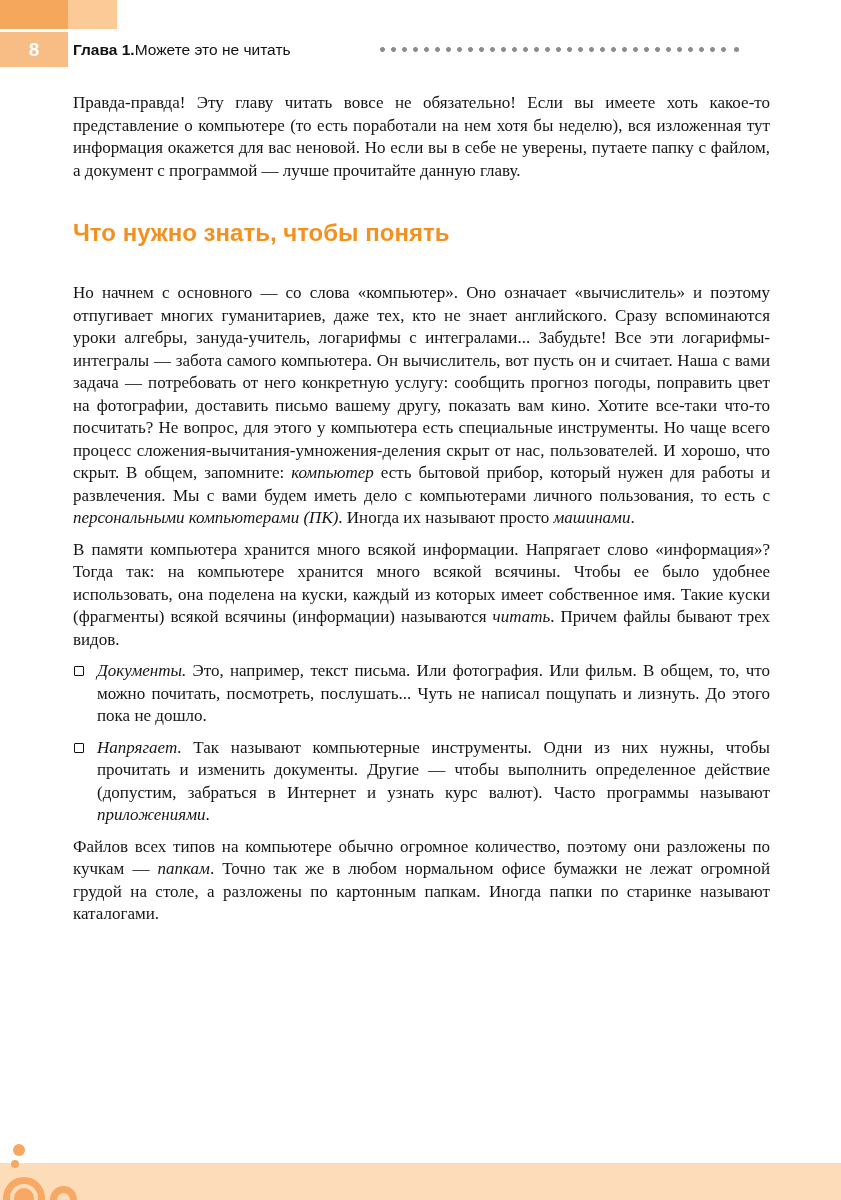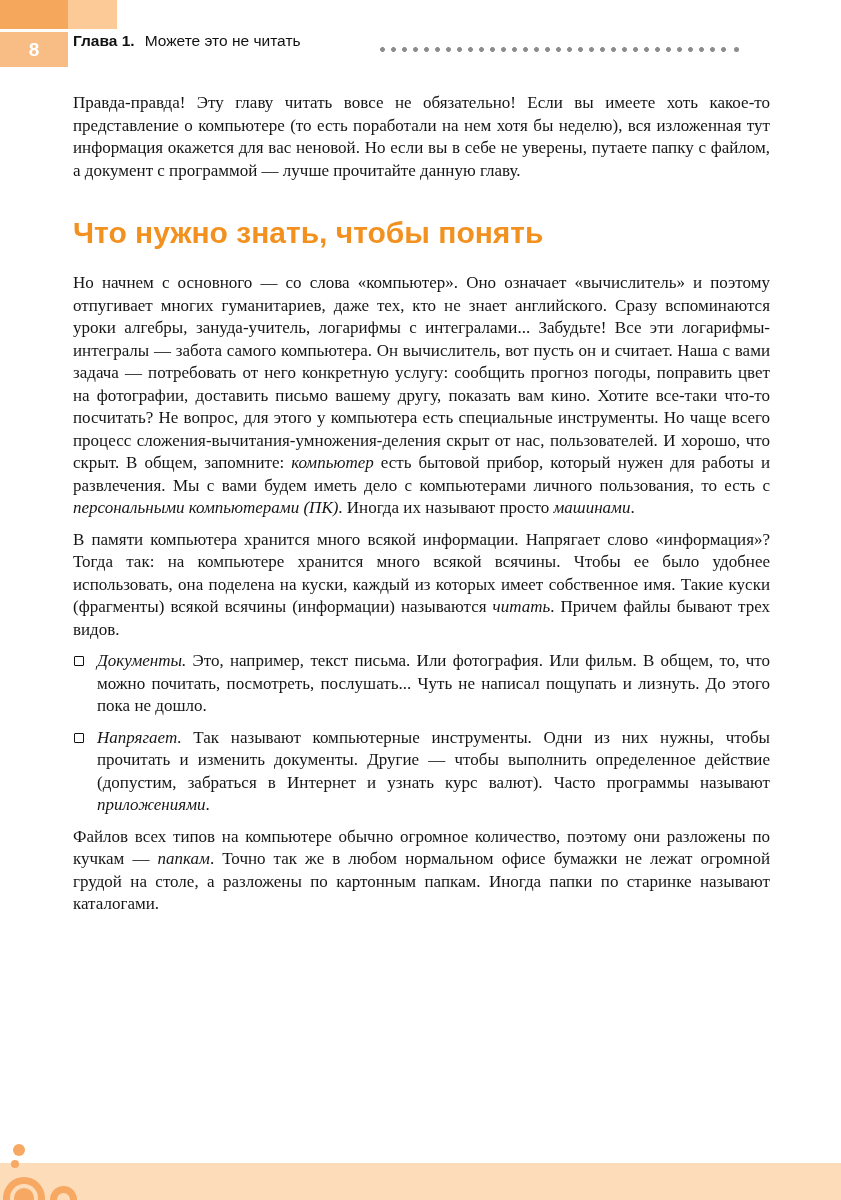--- a/index.html
+++ b/index.html
@@ -21,41 +21,41 @@
   .decor-a{position:absolute;left:0;top:0;width:68px;height:29px;background:var(--square-dark);}
   .decor-b{position:absolute;left:68px;top:0;width:49px;height:29px;background:var(--square-light);}
   
   .pagenum{
     position:absolute;left:0;top:32px;width:68px;height:35px;background:var(--page-square);
     color:#fff;font-family:"Liberation Sans",sans-serif;font-weight:bold;font-size:19px;
     display:flex;align-items:center;justify-content:center;
   }
   
   .runhead{
-    position:absolute;left:73px;top:32px;height:35px;display:flex;align-items:flex-start;
+    position:absolute;left:73px;top:32px;height:35px;display:flex;align-items:center;
     font-family:"Liberation Sans",sans-serif;font-size:15.5px;color:#111;white-space:nowrap;
   }
   .runhead .lbl{font-weight:bold;}
-  .runhead .ttl{margin-left:10px;}
+  .runhead .ttl{margin-left:0;}
   .dot-leader{
     position:absolute;left:377px;top:46px;width:352px;height:7px;
     background-image:radial-gradient(circle,var(--dots-gray) 2.1px,rgba(0,0,0,0) 2.7px);
     background-size:11px 7px;background-repeat:repeat-x;
   }
   .dot-final{position:absolute;left:734px;top:47px;width:5px;height:5px;border-radius:50%;background:var(--dots-gray);}
   
   .content{
     position:absolute;left:73px;top:92px;width:697px;
     font-size:17px;line-height:22.5px;text-align:justify;
   }
   .content p{margin:0 0 9px 0;}
   .content i{font-style:italic;}
   h1.section{
     font-family:"Liberation Sans",sans-serif;font-weight:bold;color:var(--heading-orange);
-    font-size:30px;line-height:34px;margin:34px 0 22px 0;text-align:left;letter-spacing:0;
+    font-size:24px;line-height:34px;margin:34px 0 32px 0;text-align:left;letter-spacing:0;
   }
   ul.squares{list-style:none;margin:0 0 6px 0;padding:0;}
   ul.squares li{position:relative;padding-left:24px;margin:0 0 9px 0;}
   ul.squares .bullet{
     position:absolute;left:1px;top:6px;width:8px;height:8px;
     border:1.7px solid #111;border-radius:1px;background:transparent;
   }
   
   .footer-band{position:absolute;left:0;top:1163px;width:841px;height:37px;background:var(--footer-band);}
   .c-dot1{position:absolute;left:13px;top:1144px;width:12px;height:12px;border-radius:50%;background:var(--circle-orange);}

